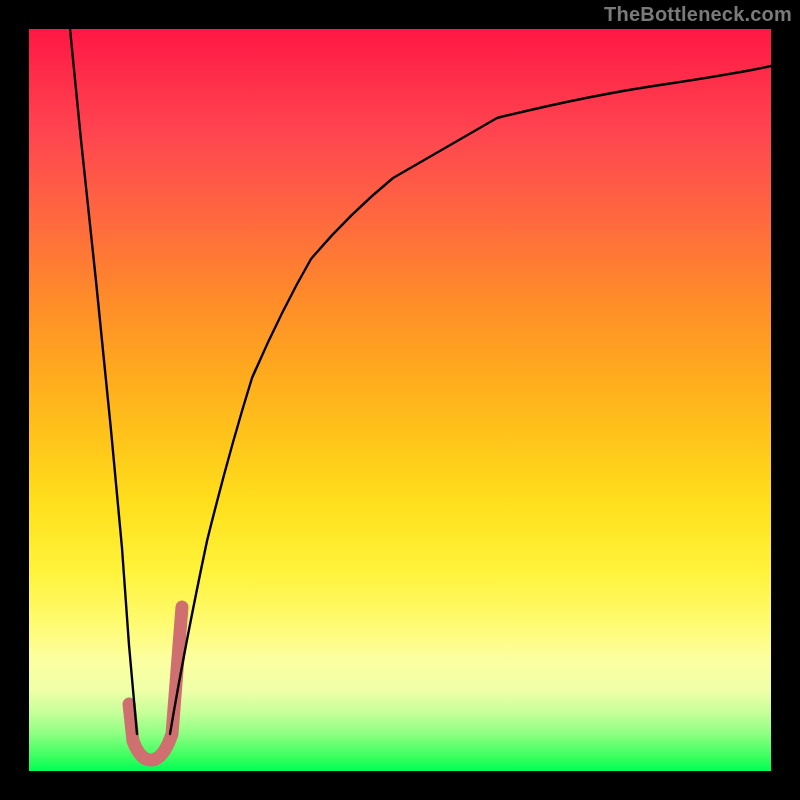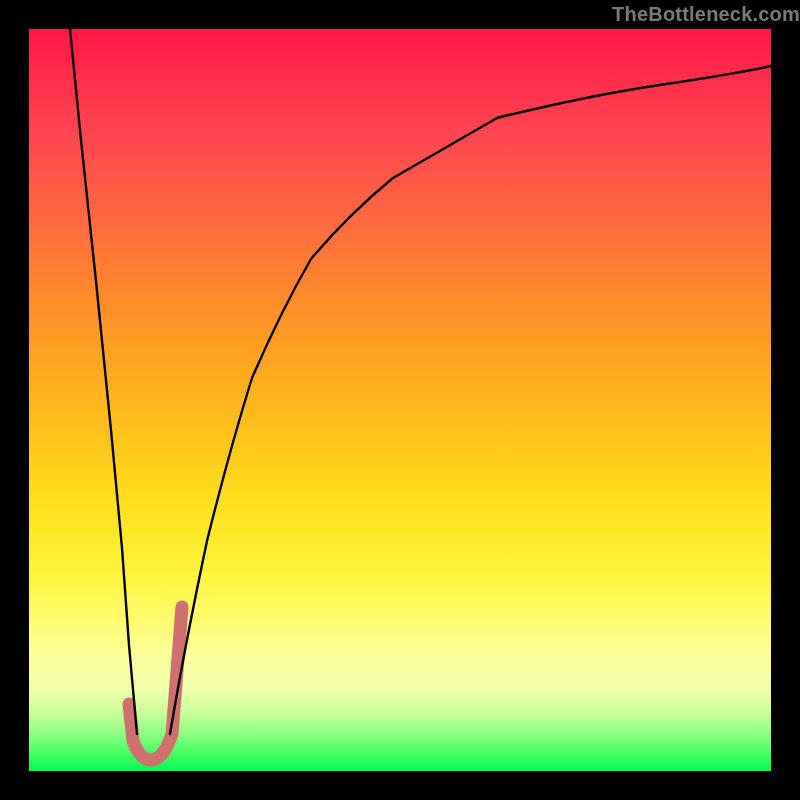--- a/index.html
+++ b/index.html
@@ -45,21 +45,21 @@
     );
   }
   .curves {
     position: absolute;
     left: 0;
     top: 0;
   }
   .watermark {
     position: absolute;
     top: 3px;
-    right: 0;
+    right: 8px;
     color: #7a7a7a;
     font-size: 20px;
     font-weight: 600;
     letter-spacing: 0.2px;
     user-select: none;
   }
 </style>
 </head>
 <body>
 

